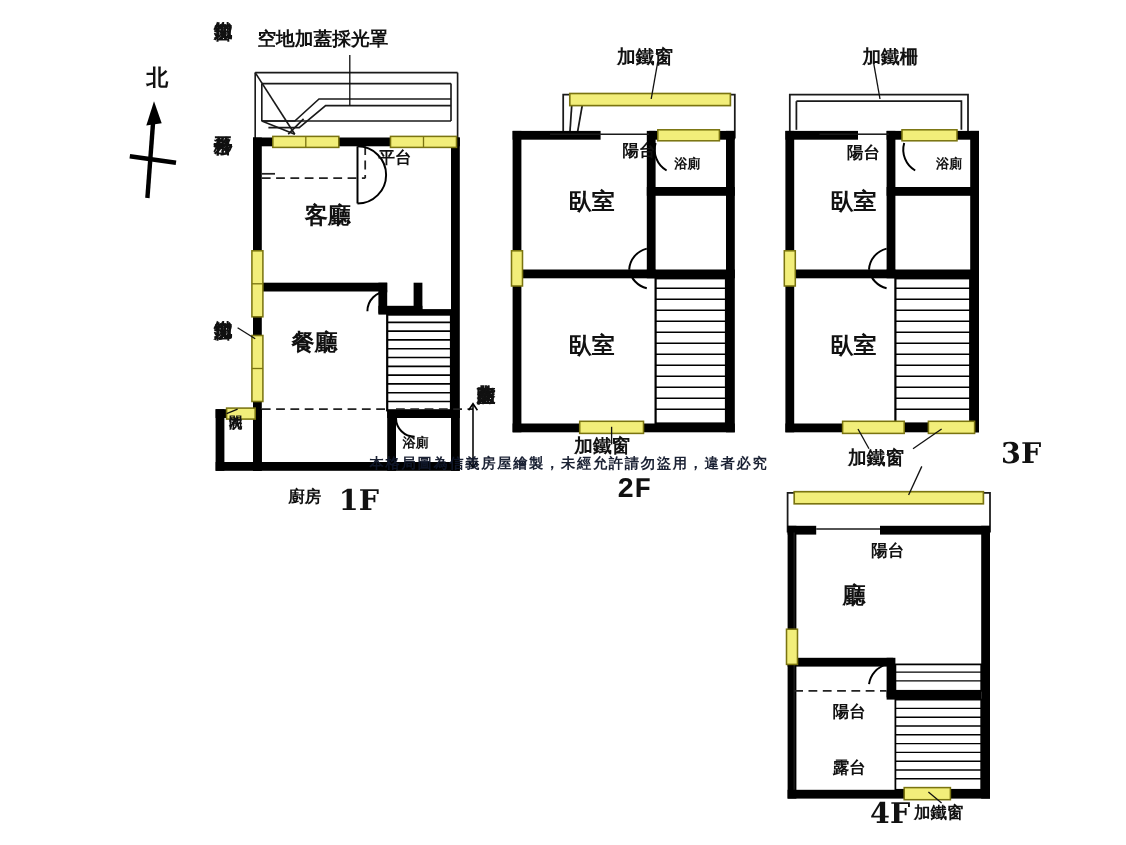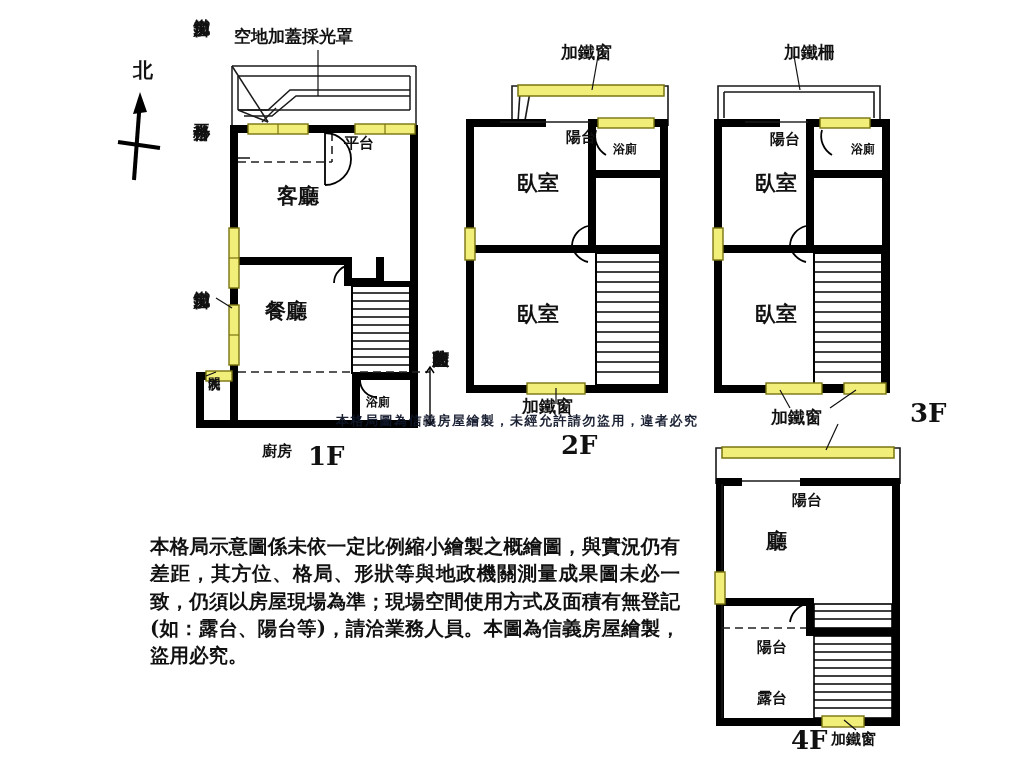--- a/index.html
+++ b/index.html
@@ -391,34 +391,31 @@
   <div class="lbl room-xs" style="left:366px;top:396px;">浴廁</div>
   <div class="lbl room-xs vert" style="left:208px;top:368px;">洗衣間</div>
   <div class="lbl floorname" style="left:308px;top:443px;text-align:right;">1F</div>
 
   <div class="lbl callout" style="left:561px;top:44px;">加鐵窗</div>
   <div class="lbl room-sm" style="left:566px;top:94px;">陽台</div>
   <div class="lbl room-xs" style="left:613px;top:143px;">浴廁</div>
   <div class="lbl room" style="left:517px;top:172px;">臥室</div>
   <div class="lbl room" style="left:517px;top:303px;">臥室</div>
   <div class="lbl callout" style="left:522px;top:398px;">加鐵窗</div>
-  <div class="lbl floorname" style="left:561px;top:432px;">2F</div>
+  <div class="lbl floorname" style="left:561px;top:432px;font-family:Liberation Mono, monospace;">2F</div>
 
   <div class="lbl callout" style="left:784px;top:44px;">加鐵柵</div>
   <div class="lbl room-sm" style="left:770px;top:96px;">陽台</div>
   <div class="lbl room-xs" style="left:851px;top:143px;">浴廁</div>
   <div class="lbl room" style="left:755px;top:172px;">臥室</div>
   <div class="lbl room" style="left:755px;top:303px;">臥室</div>
   <div class="lbl callout" style="left:771px;top:409px;">加鐵窗</div>
   <div class="lbl floorname" style="left:874px;top:400px;margin-left:36px;">3F</div>
 
   <div class="lbl room-sm" style="left:792px;top:457px;">陽台</div>
   <div class="lbl room" style="left:766px;top:530px;">廳</div>
   <div class="lbl room-sm" style="left:757px;top:604px;">陽台</div>
   <div class="lbl room-sm" style="left:757px;top:655px;">露台</div>
   <div class="lbl floorname" style="left:791px;top:727px;">4F</div>
   <div class="lbl callout-sm" style="left:831px;top:732px;">加鐵窗</div>
 
-  <div id="disclaimer">
-    <p>本格局示意圖係未依一定比例縮小繪製之概繪圖，與實況仍有差距，其方位、格局、形狀等與地政機關測量成果圖未必一致，仍須以房屋現場為準；現場空間使用方式及面積有無登記(如：露台、陽台等)，請洽業務人員。本圖為信義房屋繪製，盜用必究。</p>
-  </div>
 
 </div>
 
 </body></html>

